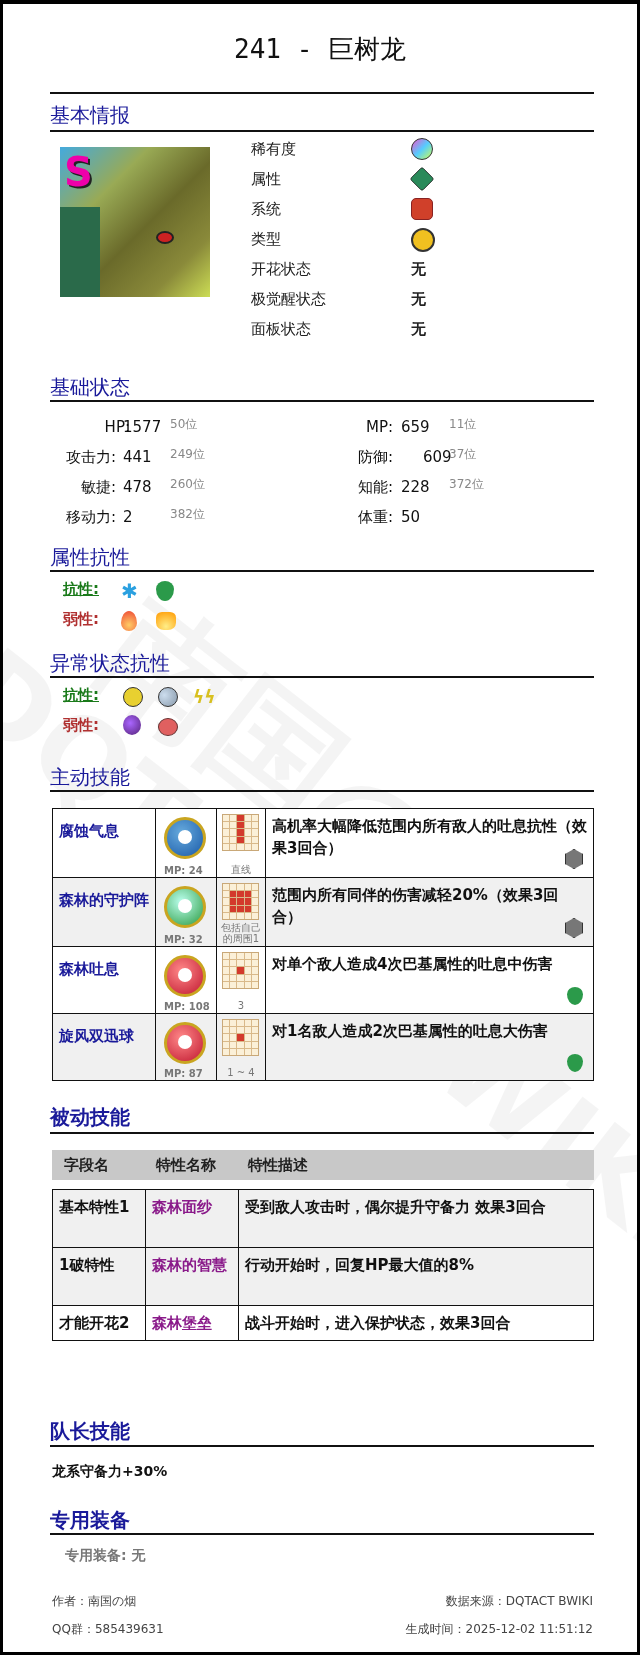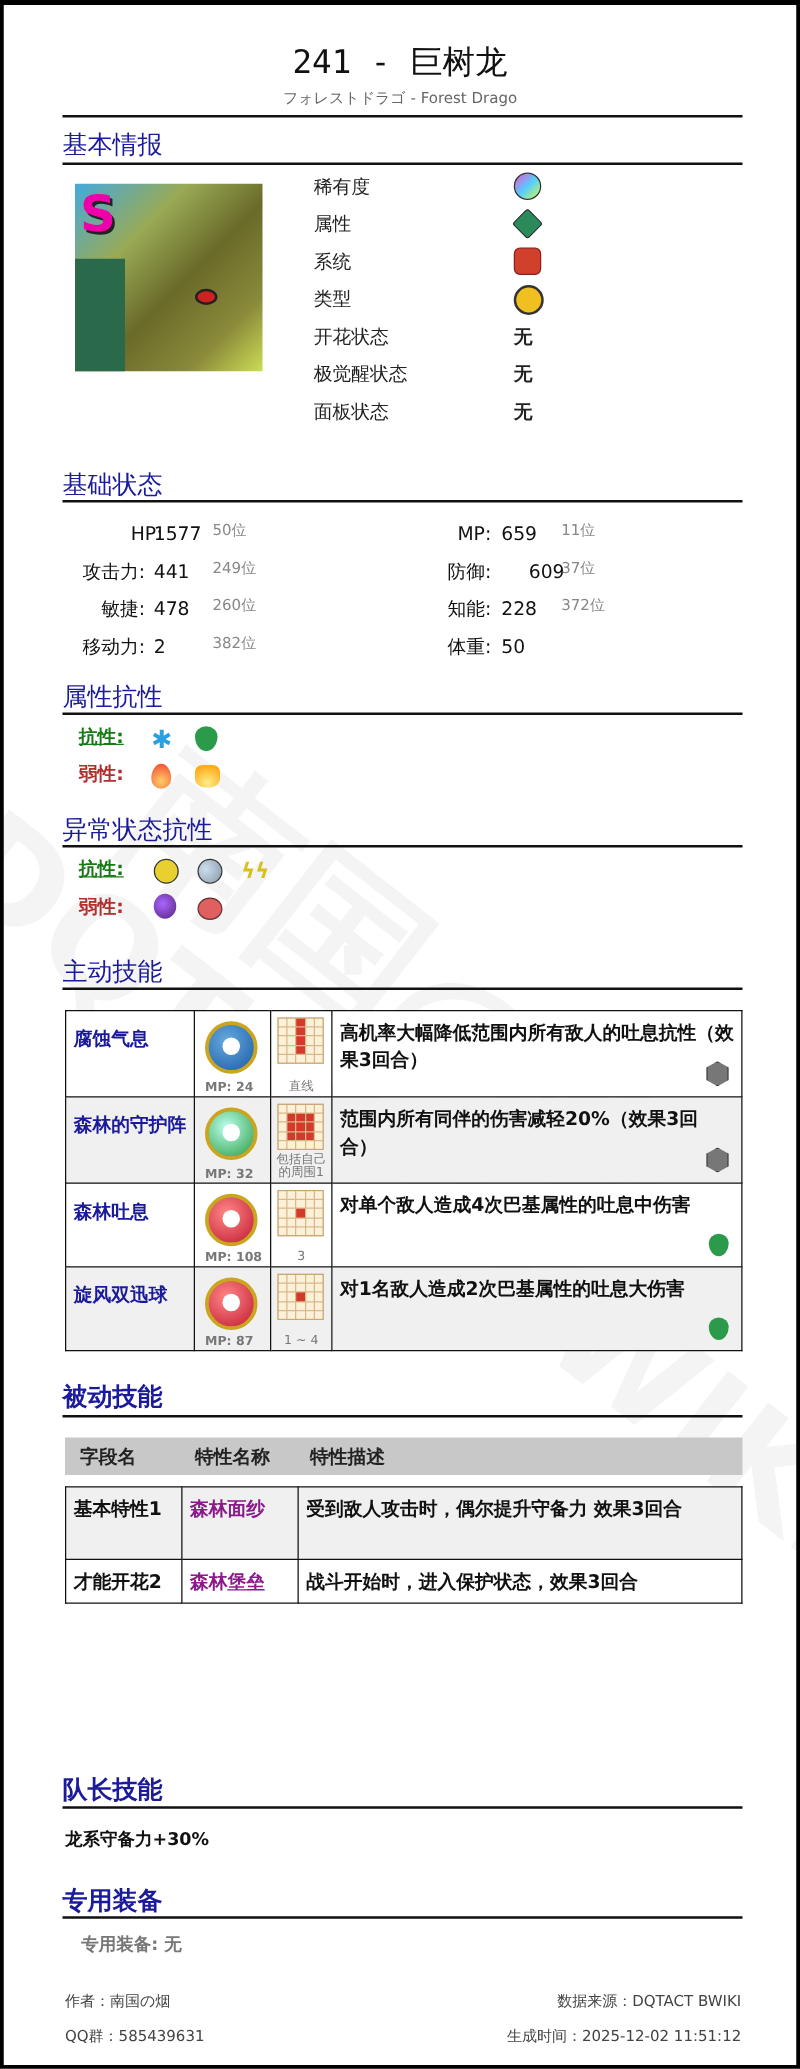--- a/index.html
+++ b/index.html
@@ -57,21 +57,20 @@
   .foot { position:absolute; font-size:12px; color:#444; }
 </style>
 </head>
 <body>
 
 <div class="card">
   <div class="wm wm1">南国の烟</div>
   <div class="wm wm2">DQTACT BWIKI</div>
 
   <div class="title">241 - 巨树龙</div>
-  <div class="subtitle">フォレストドラゴ - Forest Drago</div>
   <div class="hr" style="top:88px"></div>
 
   <div class="sec" style="top:98px">基本情报</div>
   <div class="hr" style="top:126px"></div>
 
   <div class="info-img">
     <div class="cape"></div>
     <div class="s">S</div>
     <div class="eye"></div>
   </div>
@@ -327,20 +326,25 @@
     <span style="left:196px">特性描述</span>
   </div>
 
   <table class="passive">
     <tbody>
         <tr class="rowB" style="height:58px">
       <td style="width:80px">基本特性1</td>
       <td style="width:80px" class="pn">森林面纱</td>
       <td>受到敌人攻击时，偶尔提升守备力 效果3回合</td>
     </tr>
+    <tr class="rowB" style="height:58px">
+      <td>1破特性</td>
+      <td class="pn">森林的智慧</td>
+      <td>行动开始时，回复HP最大值的8%</td>
+    </tr>
     <tr class="rowA" style="height:30px">
       <td>才能开花2</td>
       <td class="pn">森林堡垒</td>
       <td>战斗开始时，进入保护状态，效果3回合</td>
     </tr>
   </tbody>
     </table>
 
   <div class="sec" style="top:1414px;font-weight:bold">队长技能</div>
   <div class="hr" style="top:1441px"></div>

